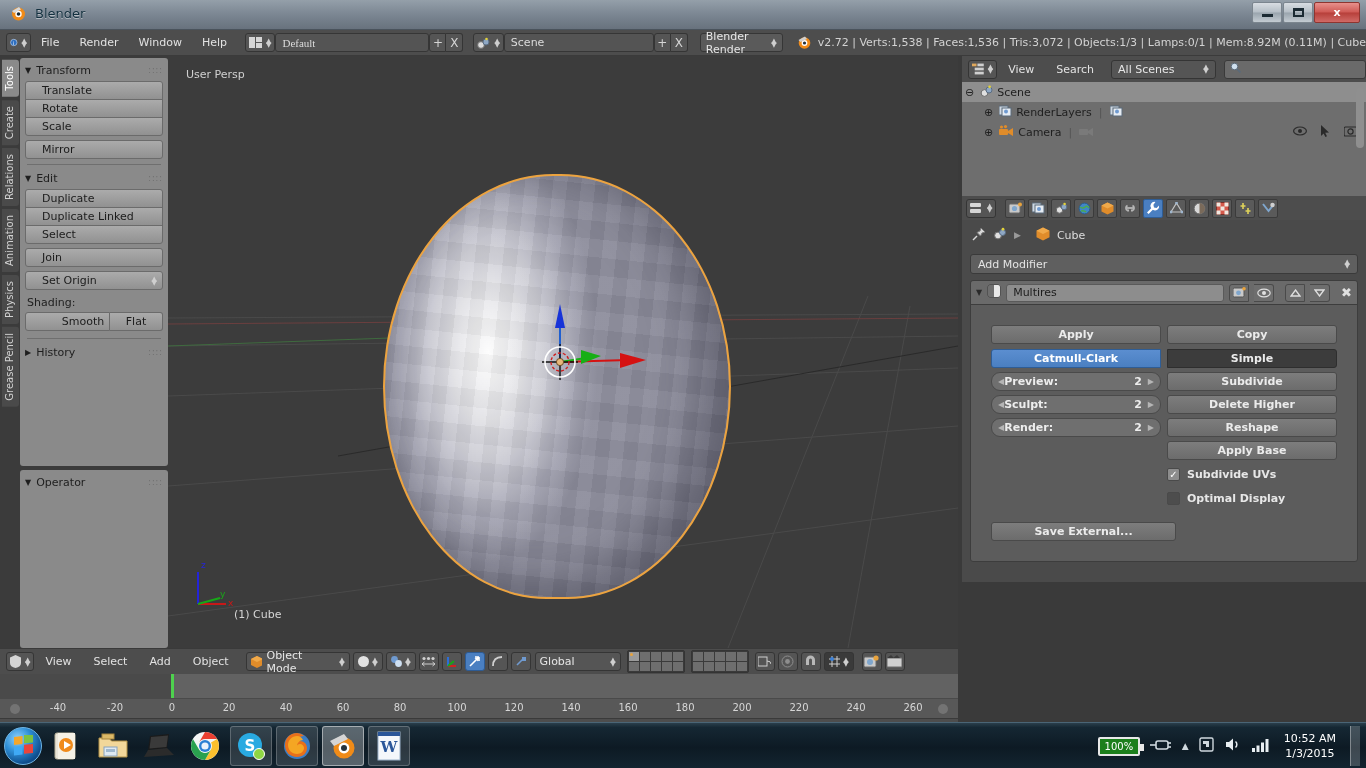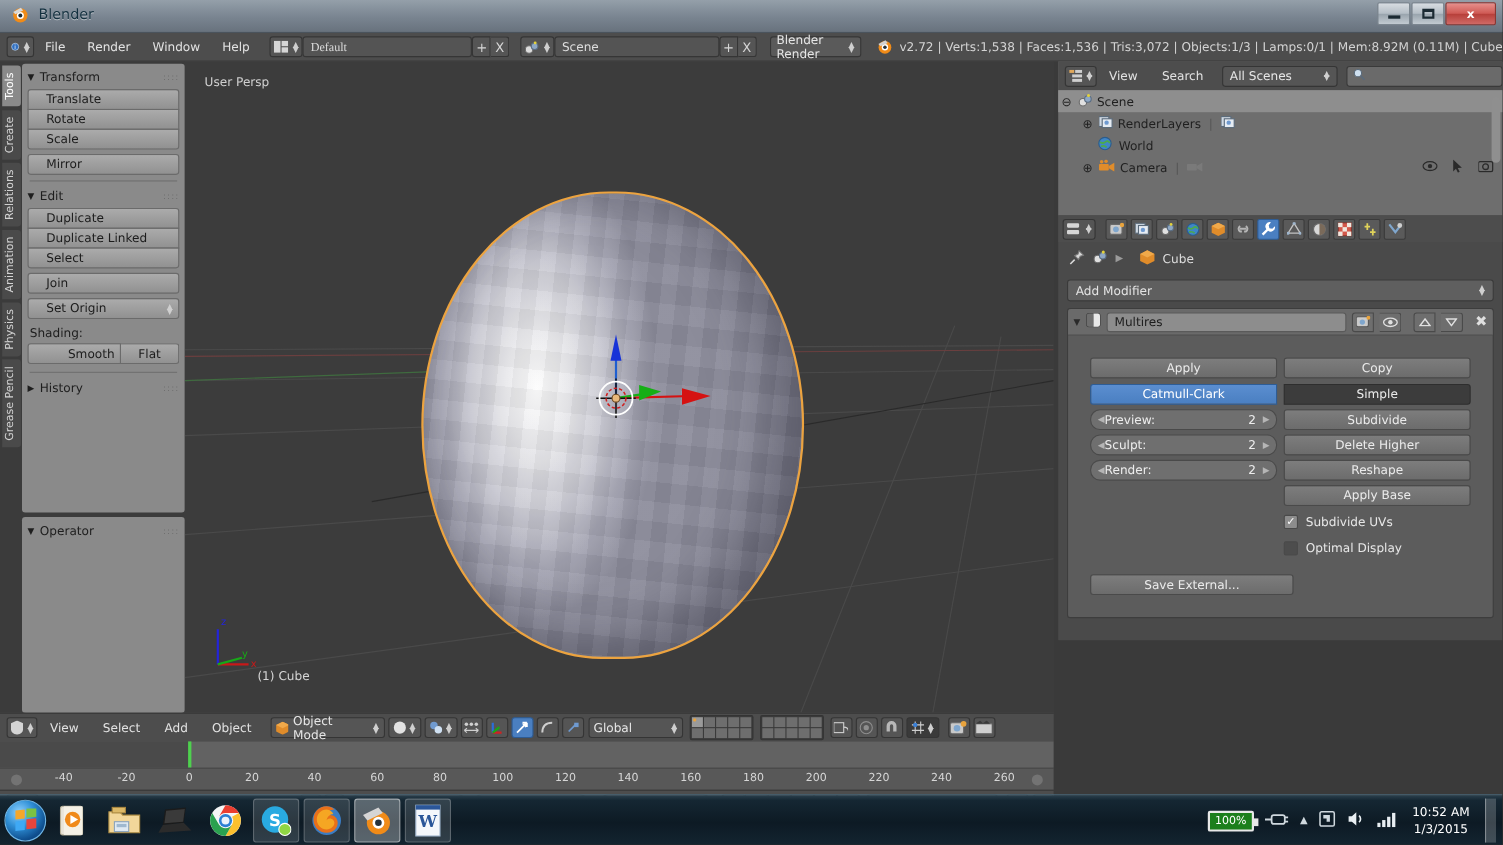--- a/index.html
+++ b/index.html
@@ -239,21 +239,21 @@
     display:flex; align-items:center; justify-content:space-between; padding:0 7px; color:#e3e3e3; font-size:11px;
   }
   .mod-box { margin:0 8px; background:#5c5c5c; border:1px solid #3d3d3d; border-radius:3px; }
   .mod-hdr { height:24px; display:flex; align-items:center; padding:0 5px; gap:5px; background:#6a6a6a; border-bottom:1px solid #3d3d3d; border-radius:3px 3px 0 0;}
   .mod-name {
     flex:1; height:18px; background:#8d8d8d; border:1px solid #5a5a5a; border-radius:3px;
     display:flex; align-items:center; padding-left:6px; color:#1c1c1c; font-size:11px;
   }
   .mini-btn { width:20px; height:18px; background:#6e6e6e; border:1px solid #4a4a4a;
     display:flex; align-items:center; justify-content:center; }
-  .mod-body { padding:20px; }
+  .mod-body { padding:20px;font-weight:bold; }
   .grid2 { display:grid; grid-template-columns:1fr 1fr; gap:4px 6px; }
   .mbtn {
     height:19px; background:linear-gradient(180deg,#7d7d7d,#6c6c6c); border:1px solid #4a4a4a; border-radius:3px;
     display:flex; align-items:center; justify-content:center; color:#ebebeb; font-size:11px;
   }
   .mbtn.blue { background:linear-gradient(180deg,#5b8ed0,#4a7fc1); border-color:#2e5d96; color:#fff; border-radius:3px 0 0 3px;}
   .mbtn.darkseg { background:#3c3c3c; border-color:#2e2e2e; border-radius:0 3px 3px 0; border-left:none;}
   .numrow {
     height:19px; background:#6f6f6f; border:1px solid #4a4a4a; border-radius:9px;
     display:flex; align-items:center; justify-content:space-between; padding:0 6px; color:#ededed; font-size:11px;
@@ -822,29 +822,20 @@
           <span style="margin:0 7px; color:#555;">|</span>
           <span>
             <svg width="13" height="12" viewBox="0 0 13 12">
                 <rect x="0" y="1" width="9" height="9" fill="#cfd8e2" stroke="#5a6a7a"></rect>
                 <rect x="3" y="3" width="9" height="8" fill="#e6ecf3" stroke="#5a6a7a"></rect>
                 <circle cx="7" cy="6.5" r="2" fill="#6f9ad0"></circle>
               </svg>
           </span>
         </div>
 
-        <div class="outl-row">
-          <span style="padding-left:36px;margin-right:6px;">
-            <svg width="13" height="13" viewBox="0 0 13 13">
-                <circle cx="6.5" cy="6.5" r="5.6" fill="#3f86c8" stroke="#2b5c8c"></circle>
-                <path d="M2 5 q3 2 5 0 t4 1 M3 9 q3 -1 5 1" stroke="#4caa4c" stroke-width="1.6" fill="none"></path>
-              </svg>
-          </span>
-          <span>World</span>
-        </div>
 
         <div class="outl-row">
           <span style="padding-left:22px;">⊕</span>
           <span style="margin:0 4px 0 6px;">
             <svg width="15" height="12" viewBox="0 0 15 12">
                 <rect x="0" y="4" width="9" height="6" rx="1" fill="#e08c2a"></rect>
                 <path d="M9 6 L14 3 V11 L9 8 Z" fill="#e08c2a"></path>
                 <circle cx="2.5" cy="2" r="1.6" fill="#e08c2a"></circle>
                 <circle cx="6.5" cy="1.6" r="1.6" fill="#e08c2a"></circle>
               </svg>

